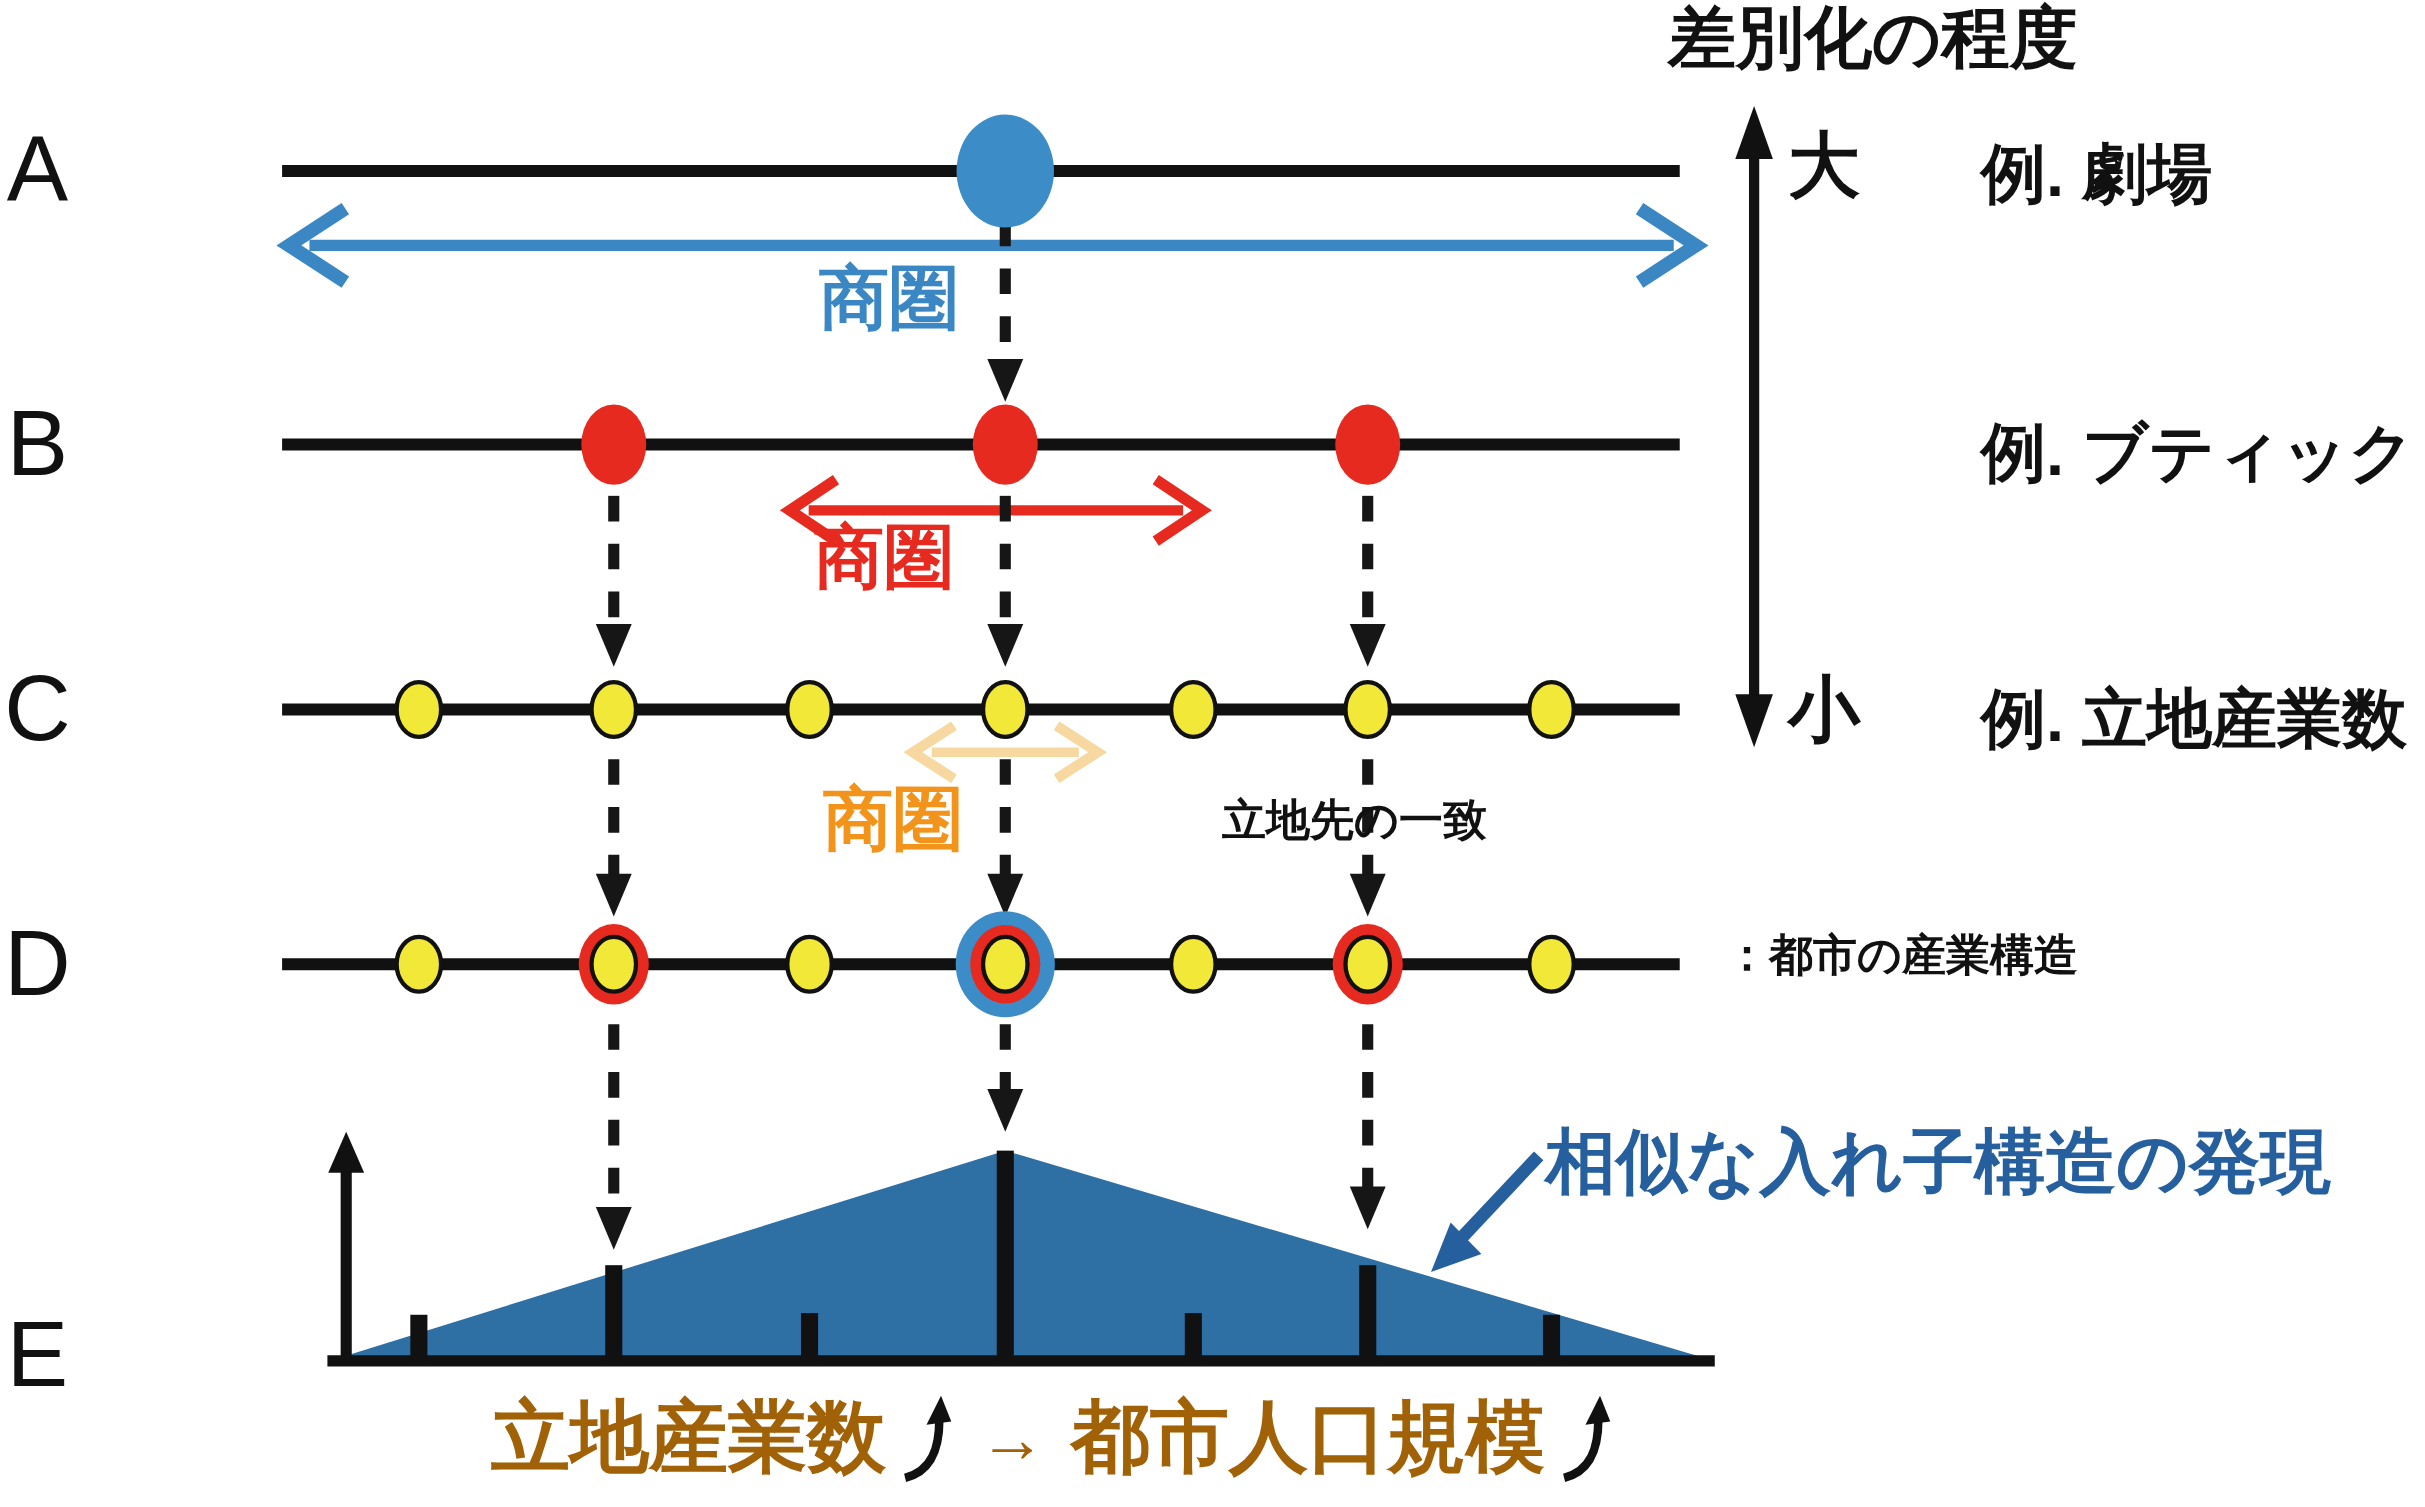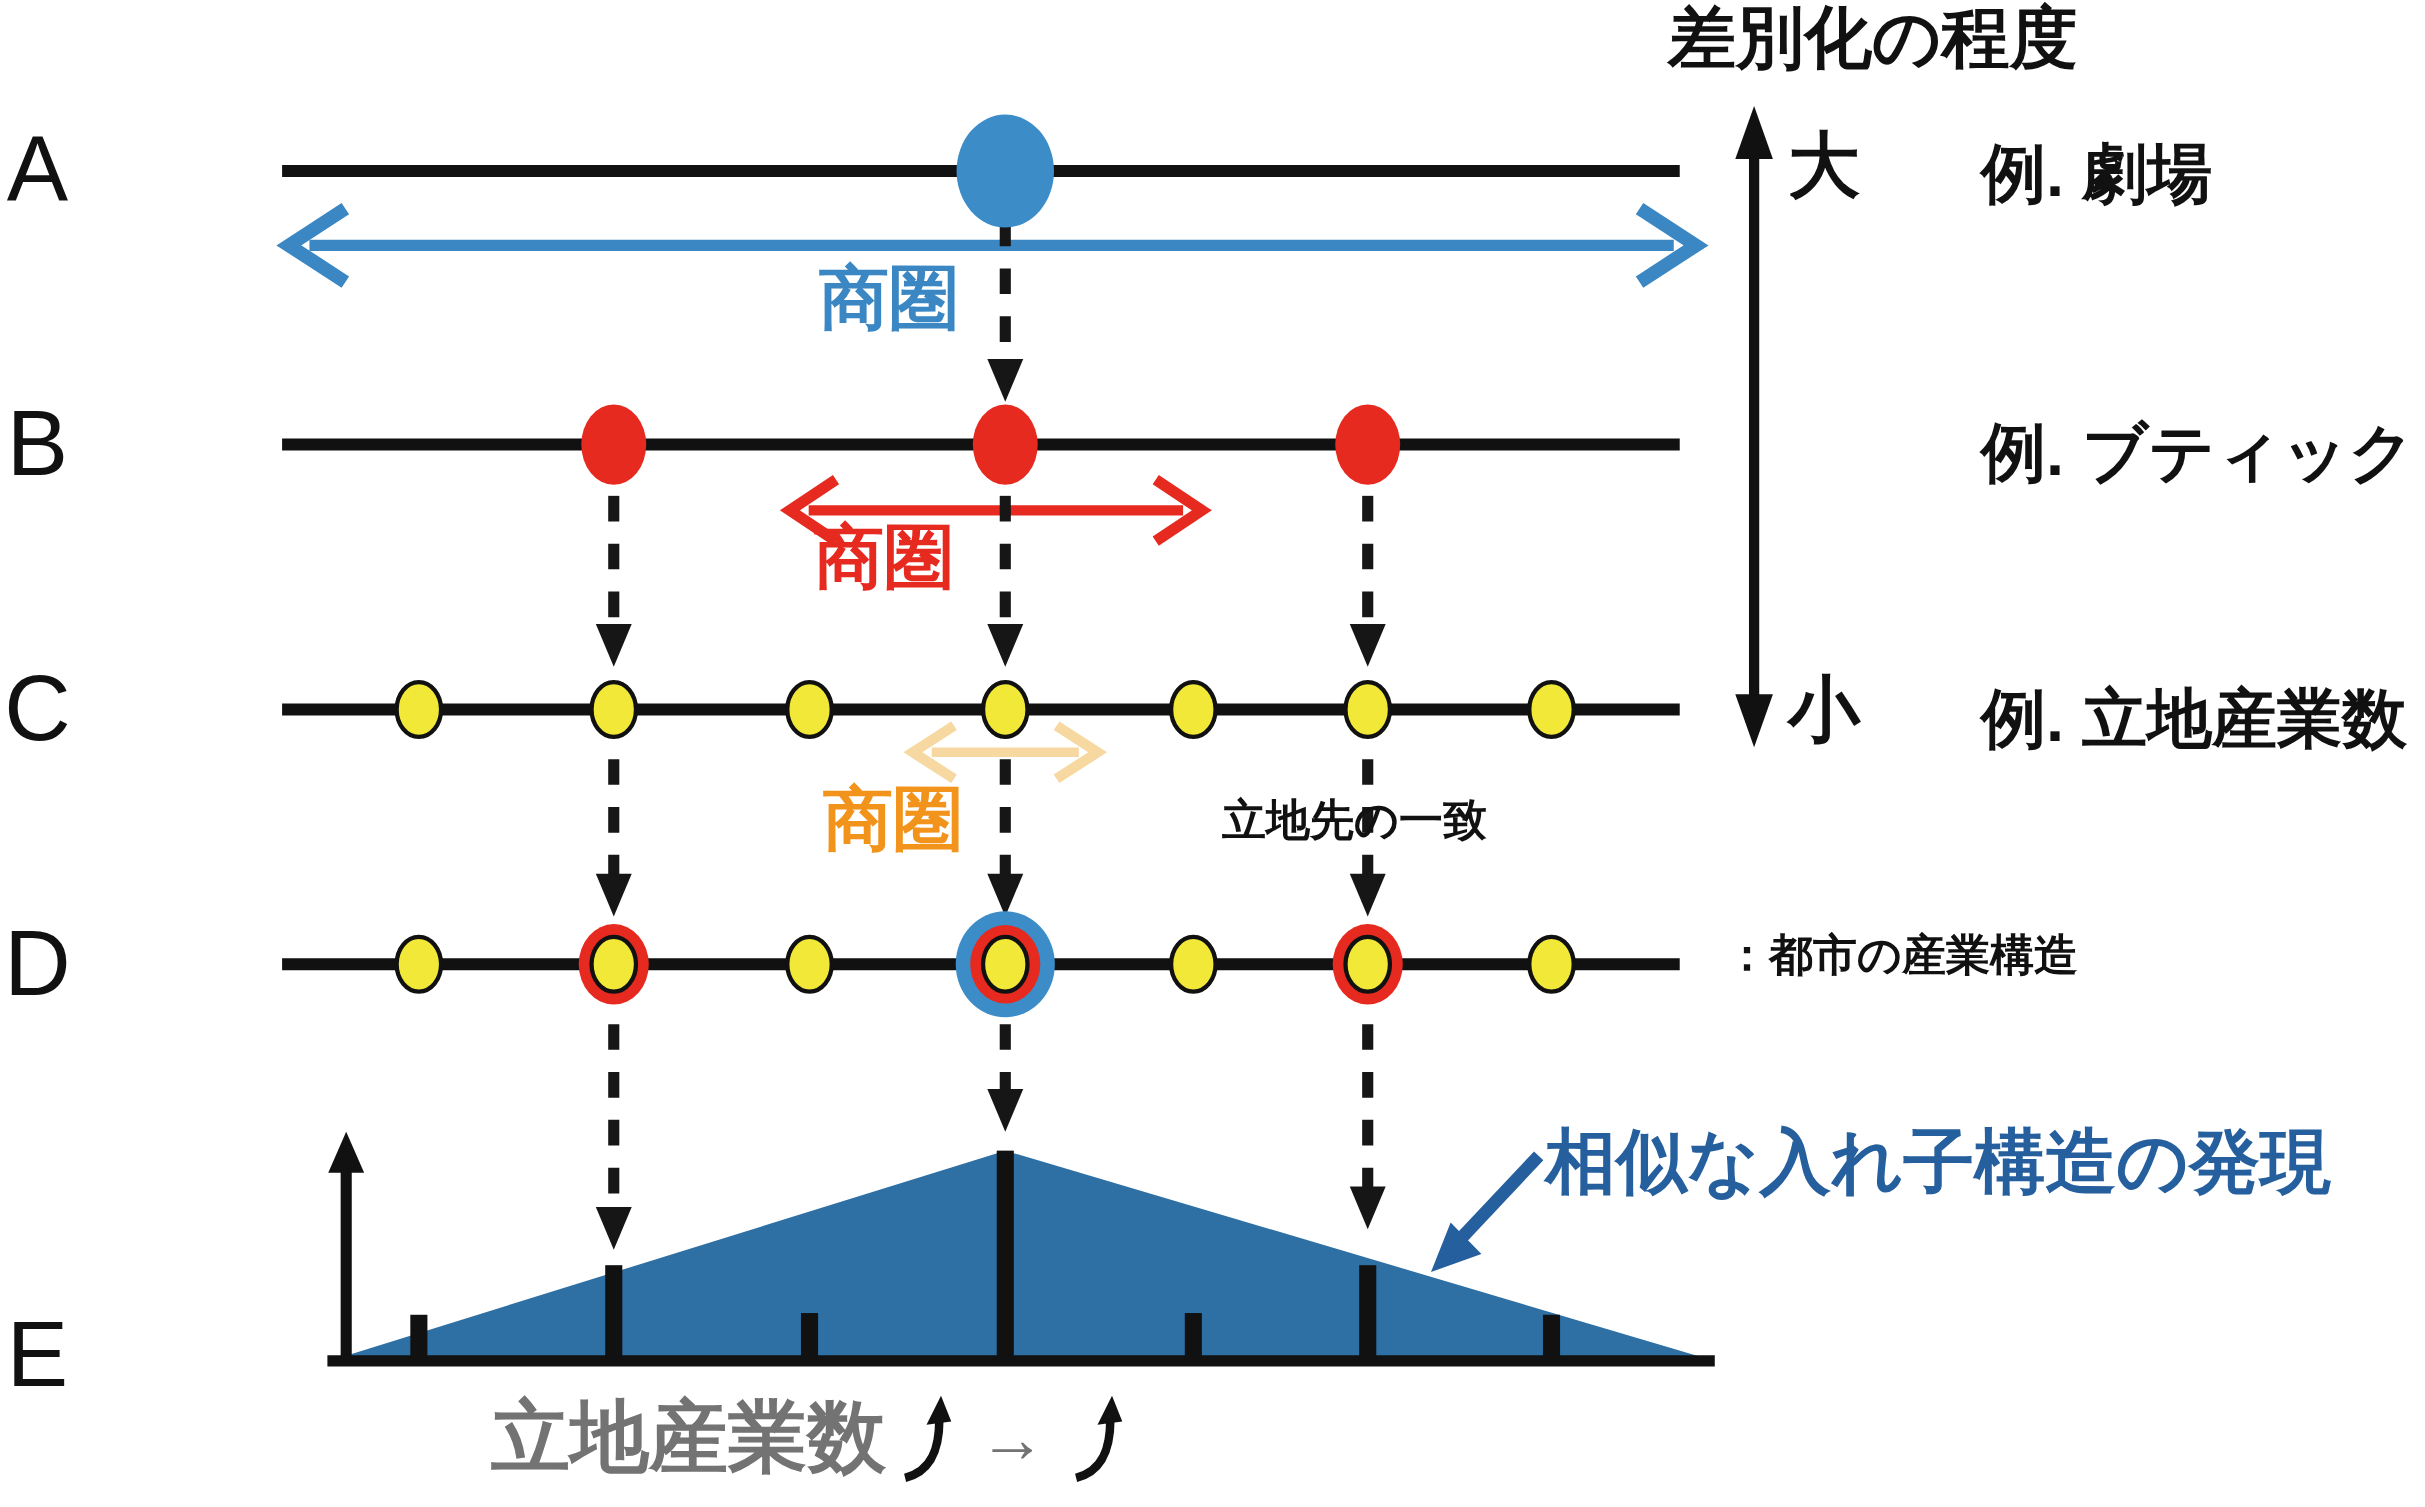--- a/index.html
+++ b/index.html
@@ -15,21 +15,21 @@
   .txt{position:absolute;white-space:nowrap;line-height:1.05;}
   .jp{font-weight:600;}
   .rowletter{font-size:92px;font-weight:400;color:#111;}
   .example{font-size:65px;font-weight:600;color:#111;}
   .market{font-size:70px;}
   .title{font-size:68px;font-weight:600;}
   .bigsmall{font-size:72px;font-weight:600;}
   .note{font-size:44px;font-weight:600;}
   .annot{font-size:71px;font-weight:600;}
   .caption{position:absolute;left:491px;top:1385px;display:flex;align-items:center;gap:13.7px;
-           font-size:79px;font-weight:600;color:#737373;}
+           font-size:79px;font-weight:600;color:#a16207;}
   .caption .arrowglyph{font-size:67px;font-weight:700;padding:0 12px;}
   .curved-arrow{display:block;}
 </style>
 </head>
 <body>
 
 <div id="canvas">
 
   <svg id="gfx" width="2426" height="1508" viewBox="0 0 2838 1764">
 
@@ -142,20 +142,21 @@
   <div class="txt note" style="left:1725px;top:932px;">：都市の産業構造</div>
   <div class="txt annot" style="left:1545px;top:1125px;color:#265f9d;">相似な入れ子構造の発現</div>
 
   <div class="caption">
     <span>立地産業数</span>
     <svg class="curved-arrow" width="53" height="89" viewBox="0 0 62 104">
       <path d="M6,98 C38,90 46,62 46,30" fill="none" stroke="#111" stroke-width="10"></path>
       <polygon points="48,2 31,36 60,32" fill="#111"></polygon>
     </svg>
     <span class="arrowglyph">→</span>
+    <span>都市人口規模</span>
     <svg class="curved-arrow" width="53" height="89" viewBox="0 0 62 104">
       <path d="M6,98 C38,90 46,62 46,30" fill="none" stroke="#111" stroke-width="10"></path>
       <polygon points="48,2 31,36 60,32" fill="#111"></polygon>
     </svg>
   </div>
 
 </div>
 
 
 </body></html>

